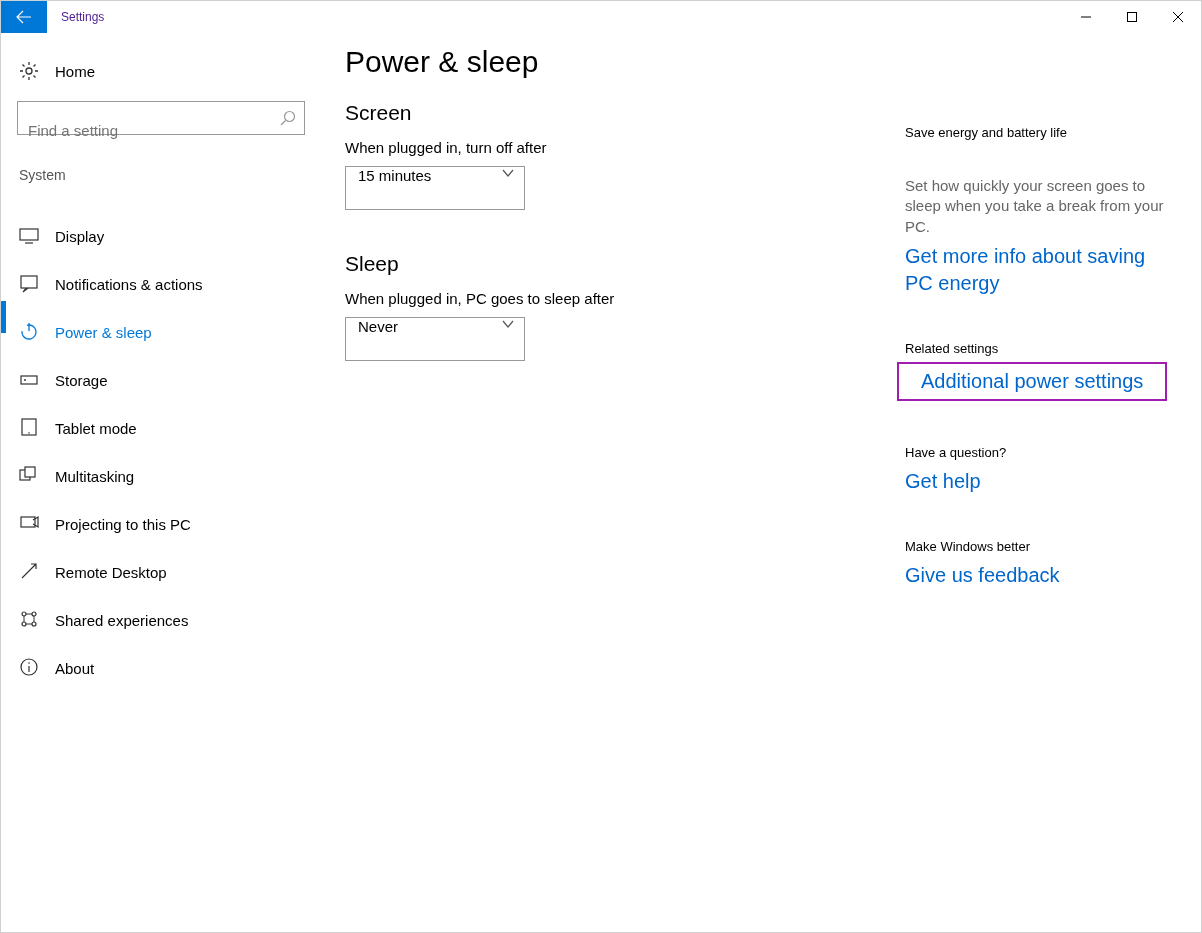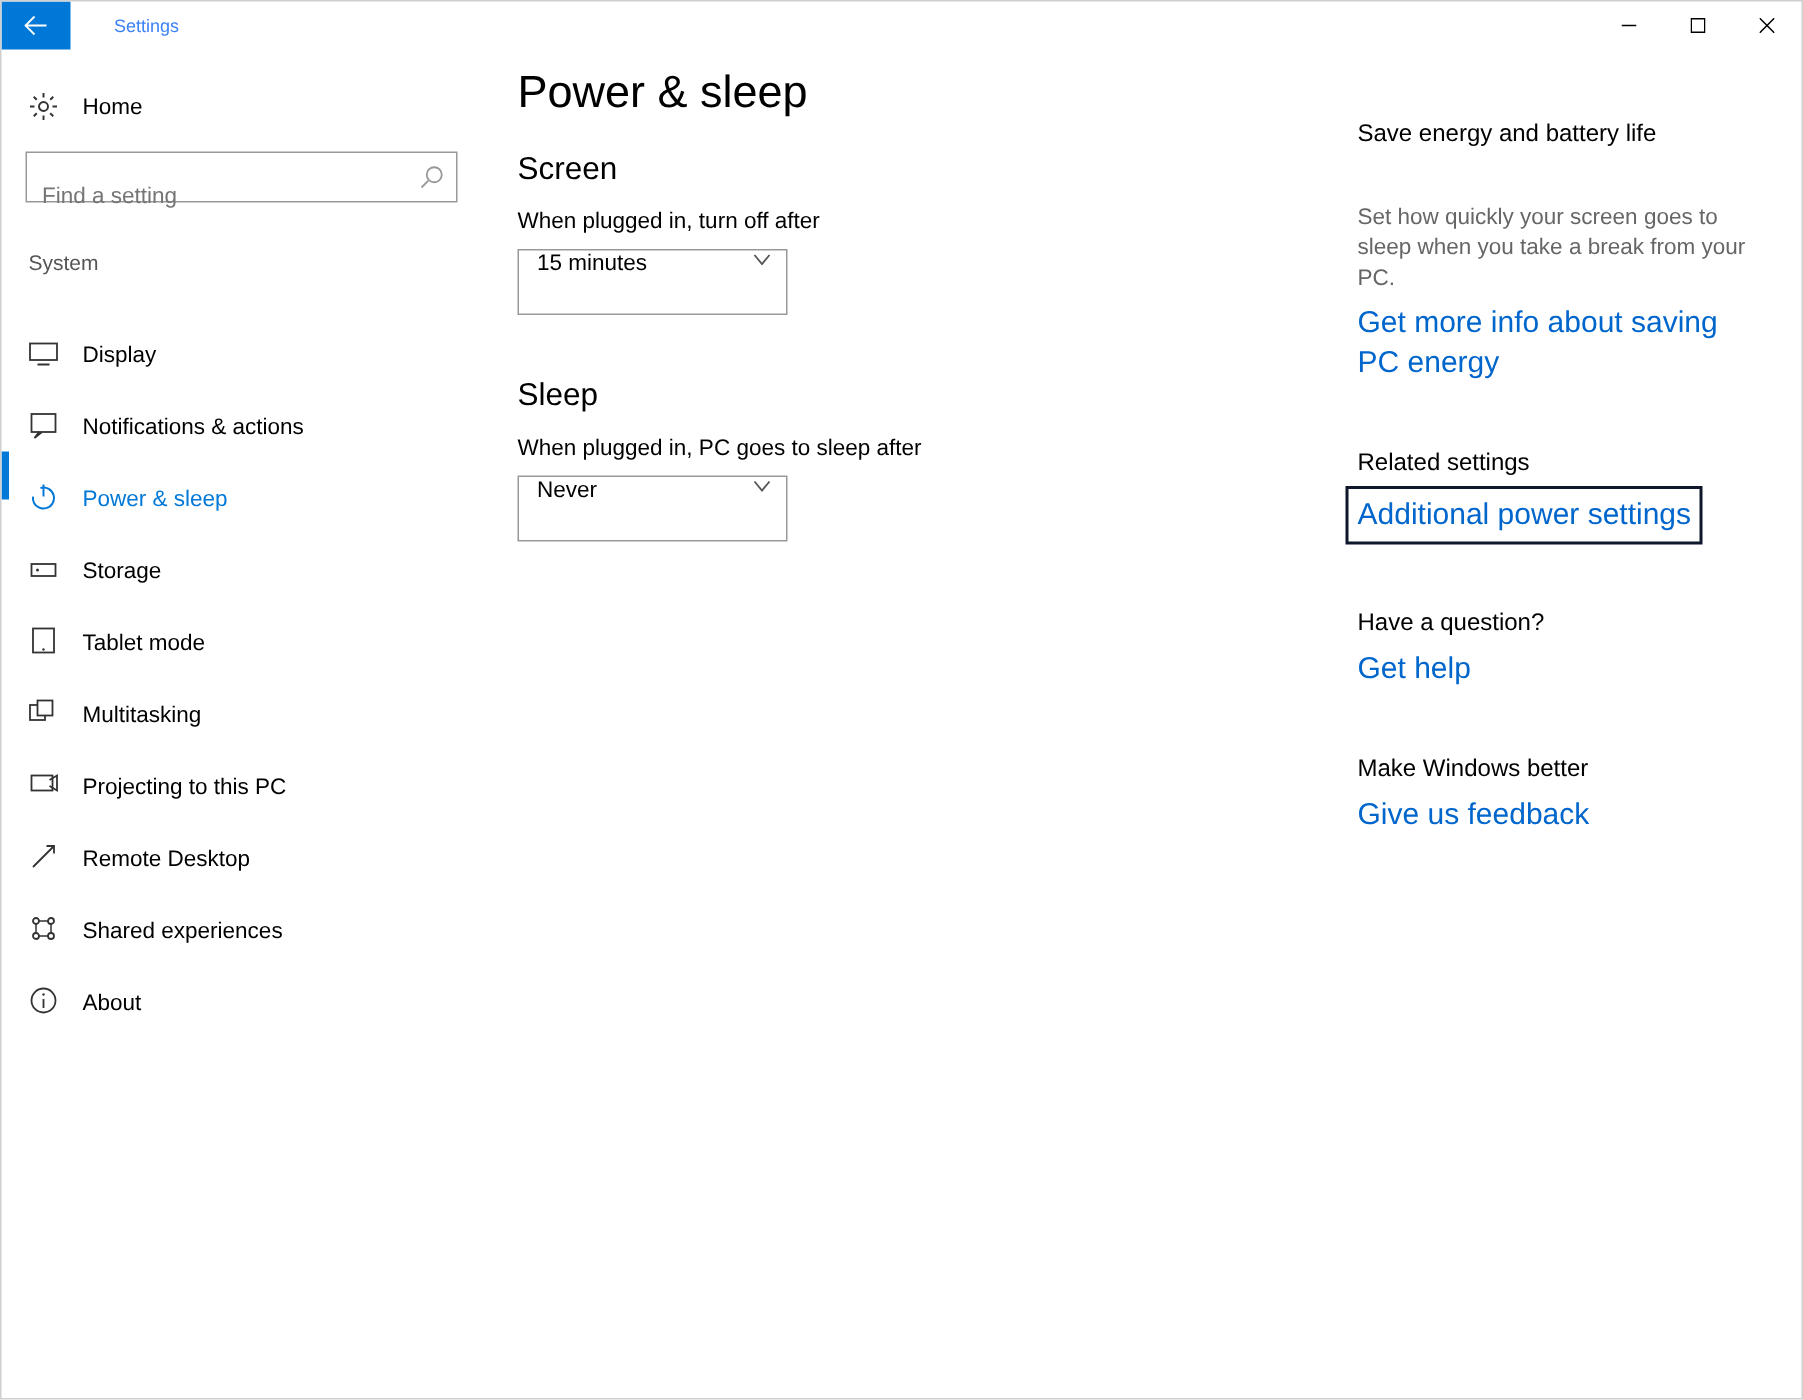--- a/index.html
+++ b/index.html
@@ -26,23 +26,23 @@
     display: flex;
     align-items: center;
     justify-content: center;
     cursor: pointer;
   }
   .back-btn svg { width: 16px; height: 16px; }
   .title-text {
     flex: 1;
     display: flex;
     align-items: center;
-    padding-left: 29px;
+    padding-left: 14px;
     font-size: 12px;
-    color: #3b82f6;
+    color: #4c1d95;
   }
   .win-controls {
     display: flex;
   }
   .win-btn {
     width: 46px;
     display: flex;
     align-items: center;
     justify-content: center;
     cursor: pointer;
@@ -156,42 +156,43 @@
     margin-bottom: 42px;
   }
   .dropdown .chev { width: 12px; height: 12px; }
 
   
   .rail {
     width: 260px;
     padding-top: 36px;
   }
   .rail-head {
-    font-size: 16px;
+    font-size: 13px;
     margin-bottom: 8px;
     font-weight: 400;
+    margin-top: 44px;
   }
   .rail-text {
     font-size: 15px;
     color: #666;
     line-height: 1.35;
     margin-bottom: 6px;
     margin-top: 36px;
   }
   .rail-link {
     font-size: 20px;
     color: #0066cc;
     cursor: pointer;
     display: inline-block;
     line-height: 1.35;
   }
   .rail-block { margin-bottom: 44px; }
   .boxed {
-    border: 2px solid #0f172a;
-    padding: 4px 6px;
+    border: 2px solid #a21caf;
+    padding: 4px 22px;
     margin: -2px -8px 0 -8px;
     display: inline-block;
   }
 </style>
 </head>
 <body>
 
 <div class="titlebar">
   <div class="back-btn">
     <svg viewBox="0 0 16 16">

